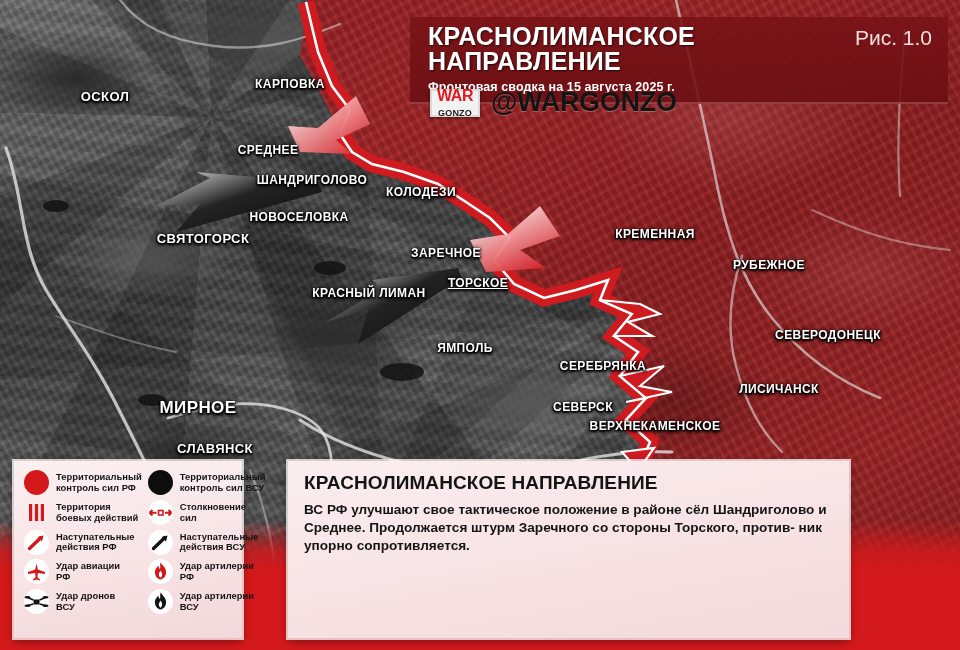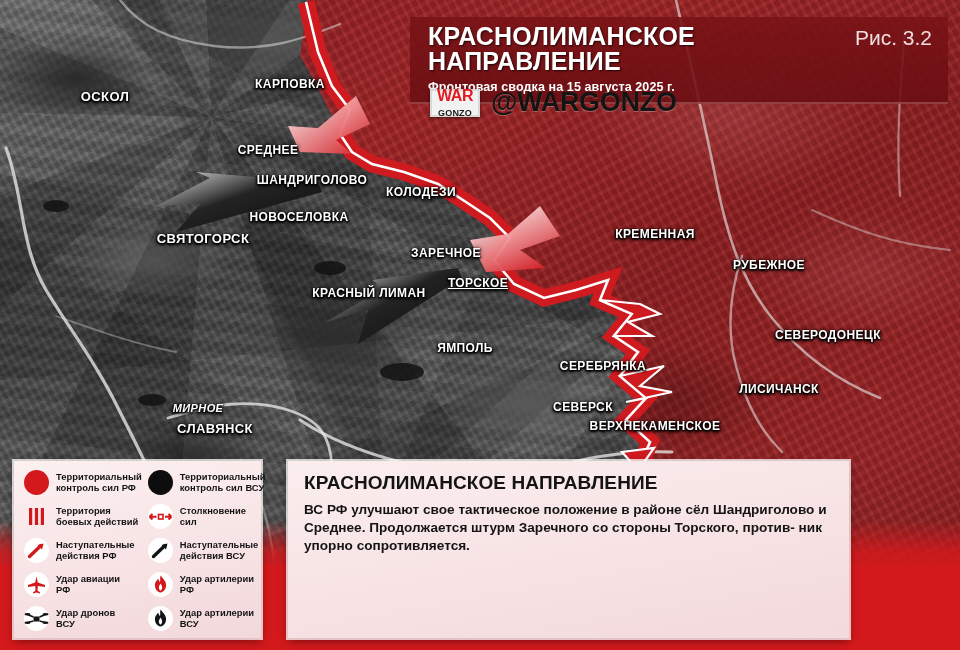--- a/index.html
+++ b/index.html
@@ -84,24 +84,24 @@
     box-sizing:border-box;box-shadow:0 1px 3px rgba(0,0,0,.5);
   }
   .wg-war{color:#e3191f;font-size:16px;font-weight:bold;line-height:1;letter-spacing:-.4px;}
   .wg-gonzo{color:#1b1b1b;font-size:9px;font-weight:bold;line-height:1;margin-top:5px;letter-spacing:.2px;}
   .wg-name{
     color:#141414;font-size:27px;font-weight:bold;letter-spacing:-.3px;
     text-shadow:0 1px 0 rgba(255,255,255,.25);
   }
   
   .legend{
-    position:absolute;left:14px;top:461px;width:247px;height:177px;
+    position:absolute;left:14px;top:461px;width:228px;height:177px;
     background:linear-gradient(170deg,#fcf0f0 0%,#f7e2e4 60%,#f2d8da 100%);
     box-shadow:0 0 0 2px rgba(255,255,255,.75), 0 3px 9px rgba(0,0,0,.45);
-    padding:9px 8px 7px 10px;box-sizing:border-box;
+    padding:9px 8px 24px 10px;box-sizing:border-box;
   }
   .legend-cols{display:flex;height:100%;}
   .legend-col{flex:1;display:flex;flex-direction:column;justify-content:space-between;}
   .legend-col:last-child{padding-left:6px;}
   .lg-item{display:flex;align-items:flex-start;gap:7px;}
   .lg-ico{width:25px;height:25px;flex:0 0 25px;position:relative;}
   .lg-txt{font-size:9.4px;font-weight:bold;color:#141414;line-height:1.16;padding-top:2px;}
   .panel{
     position:absolute;left:288px;top:461px;width:561px;height:177px;
     background:linear-gradient(170deg,#fbeeee 0%,#f7e2e4 55%,#f3dadc 100%);
@@ -214,30 +214,30 @@
       <div class="lbl" style="left: 203px; top: 238px; font-size: 13px;">СВЯТОГОРСК</div>
       <div class="lbl" style="left: 446px; top: 253px; font-size: 12px;">ЗАРЕЧНОЕ</div>
       <div class="lbl" style="left: 655px; top: 234px; font-size: 12px;">КРЕМЕННАЯ</div>
       <div class="lbl" style="left: 761px; top: 265px; font-size: 12px; padding-left: 16px;">РУБЕЖНОЕ</div>
       <div class="lbl" style="left: 369px; top: 293px; font-size: 12px;">КРАСНЫЙ ЛИМАН</div>
       <div class="lbl" style="left: 478px; top: 283px; font-size: 12px; text-decoration: underline;">ТОРСКОЕ</div>
       <div class="lbl" style="left: 828px; top: 335px; font-size: 12px;">СЕВЕРОДОНЕЦК</div>
       <div class="lbl" style="left: 465px; top: 348px; font-size: 12px;">ЯМПОЛЬ</div>
       <div class="lbl" style="left: 603px; top: 366px; font-size: 12px;">СЕРЕБРЯНКА</div>
       <div class="lbl" style="left: 779px; top: 389px; font-size: 12px;">ЛИСИЧАНСК</div>
-      <div class="lbl" style="left: 198px; top: 408px; font-size: 11px; font-style: italic;">МИРНОЕ</div>
+      <div class="lbl" style="left: 198px; top: 408px; font-size: 17px;">МИРНОЕ</div>
       <div class="lbl" style="left: 583px; top: 407px; font-size: 12px;">СЕВЕРСК</div>
       <div class="lbl" style="left: 655px; top: 426px; font-size: 12px;">ВЕРХНЕКАМЕНСКОЕ</div>
-      <div class="lbl" style="left: 215px; top: 428px; font-size: 13px;">СЛАВЯНСК</div>
+      <div class="lbl" style="left: 215px; top: 448px; font-size: 13px;">СЛАВЯНСК</div>
     </div>
 
   <div class="hdr">
     <div class="hdr-row">
       <div class="hdr-title">КРАСНОЛИМАНСКОЕ НАПРАВЛЕНИЕ</div>
-      <div class="hdr-fig">Рис. 3.2</div>
+      <div class="hdr-fig">Рис. 1.0</div>
     </div>
     <div class="hdr-sub">Фронтовая сводка на 15 августа 2025 г.</div>
   </div>
 
   <div class="wg">
     <div class="wg-box">
       <div class="wg-war">WAR</div>
       <div class="wg-gonzo">GONZO</div>
     </div>
     <div class="wg-name">@WARGONZO</div>

